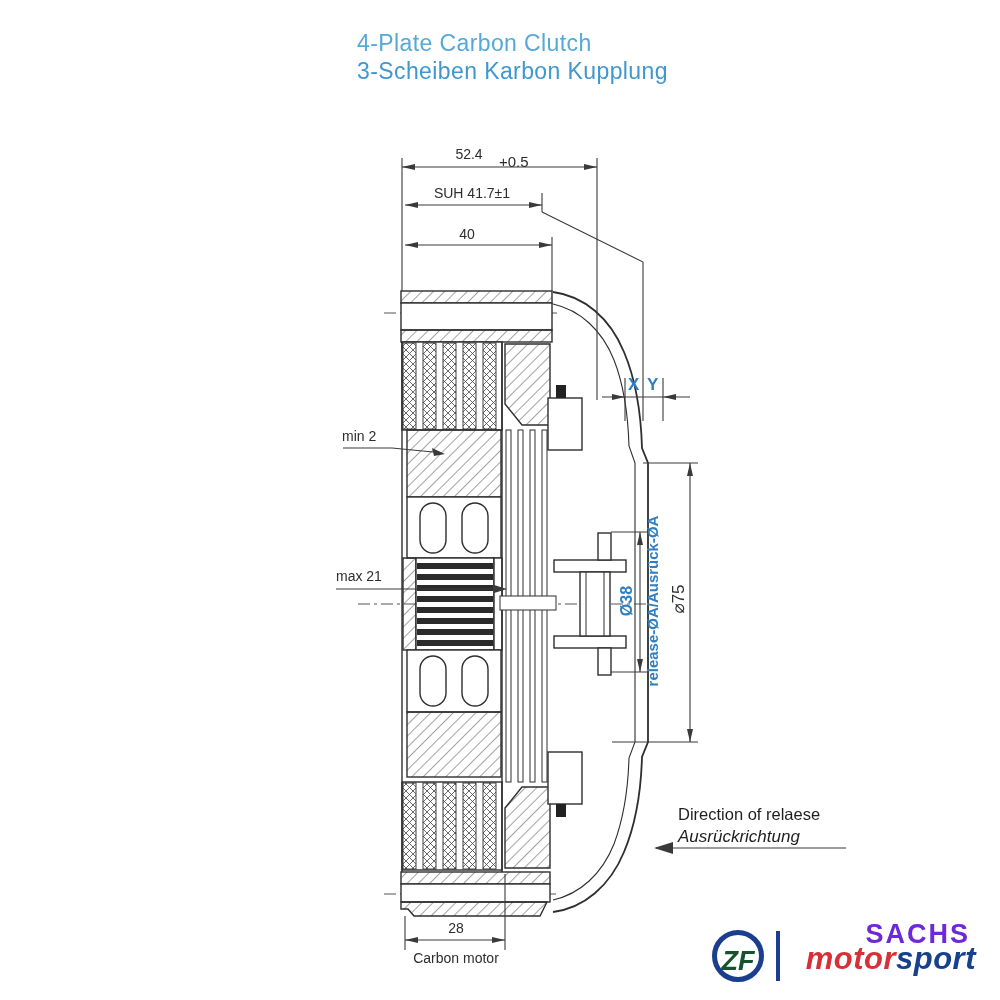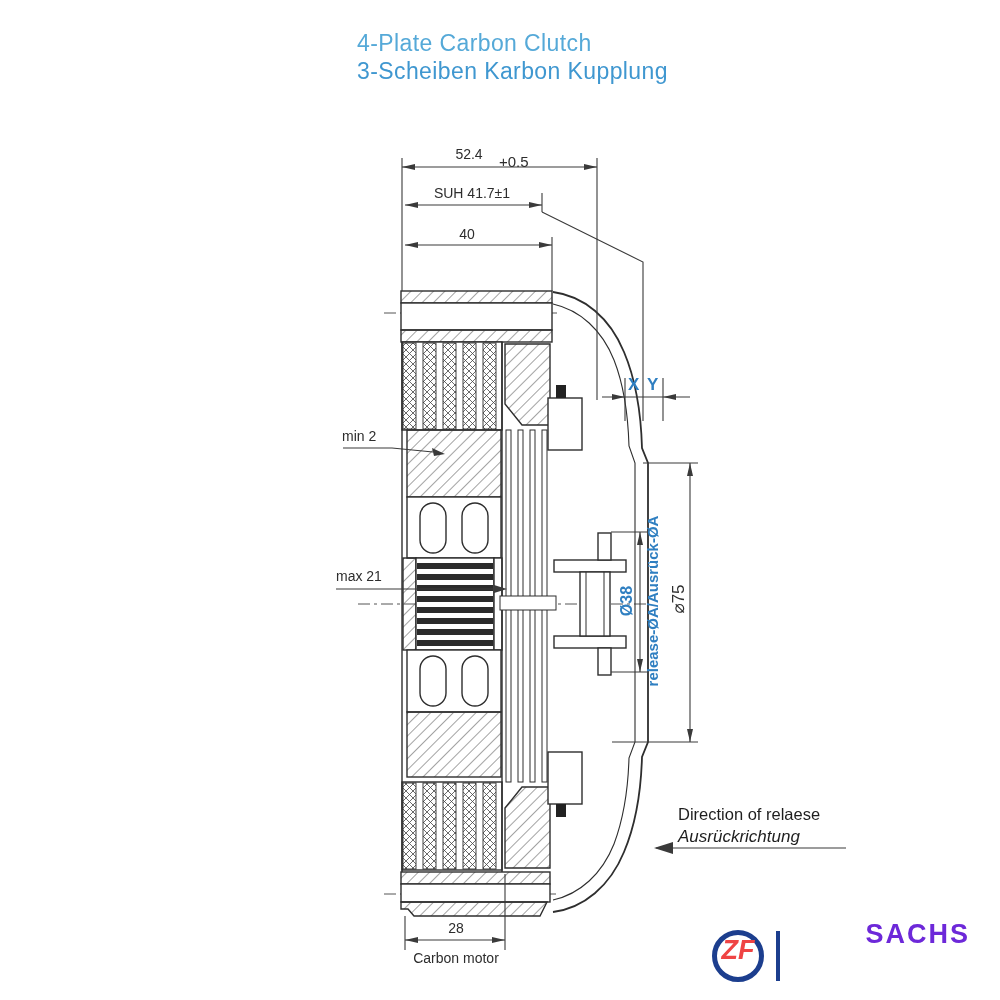--- a/index.html
+++ b/index.html
@@ -23,22 +23,22 @@
   .xl{left:628px;top:375px;font-size:17px;}
   .yl{left:647px;top:375px;font-size:17px;}
   .o38{left:627px;top:601px;font-size:16px;}
   .relA{left:652px;top:601px;font-size:15px;}
   .o75{left:678px;top:599px;font-size:17px;color:#2f2f2f;font-weight:normal;}
   .d28{left:456px;top:920px;}
   .cstack{left:456px;top:950px;}
   .dir-en{left:678px;top:805px;font-size:16.5px;color:#1e1e1e;}
   .dir-de{left:678px;top:827px;font-size:17px;font-style:italic;color:#1e1e1e;text-align:center;}
   .zf-roundel{left:712px;top:930px;width:52px;height:52px;border:5px solid #1c3e8e;
-    border-radius:50%;display:flex;align-items:flex-start;justify-content:center;
-    font-weight:bold;font-style:italic;font-size:27px;color:#ef4444;box-sizing:border-box;}
+    border-radius:50%;display:flex;align-items:flex-end;justify-content:center;
+    font-weight:bold;font-style:italic;font-size:27px;color:#14532d;box-sizing:border-box;}
   .logo-divider{left:776px;top:931px;width:4px;height:50px;background:#1c3e8e;}
   .sachs{right:30px;top:919px;font-size:27px;font-weight:bold;letter-spacing:2px;color:#6d28d9;}
   .motorsport{right:24px;top:941px;font-size:31px;font-weight:bold;font-style:italic;letter-spacing:.5px;}
   .motor{color:#d53238;}
   .sport{color:#16418c;}
 </style>
 </head>
 <body>
 
 <div id="canvas">
@@ -227,14 +227,15 @@
   <div class="abs dim ctr cstack">Carbon motor</div>
 
   <div class="abs dir-en">Direction of relaese</div>
   <div class="abs dir-de">Ausrückrichtung</div>
 
   <div class="abs zf-roundel">
     <span>ZF</span>
   </div>
   <div class="abs logo-divider"></div>
   <div class="abs sachs">SACHS</div>
+  <div class="abs motorsport"><span class="motor">motor</span><span class="sport">sport</span></div>
 
 </div>
 
 </body></html>

